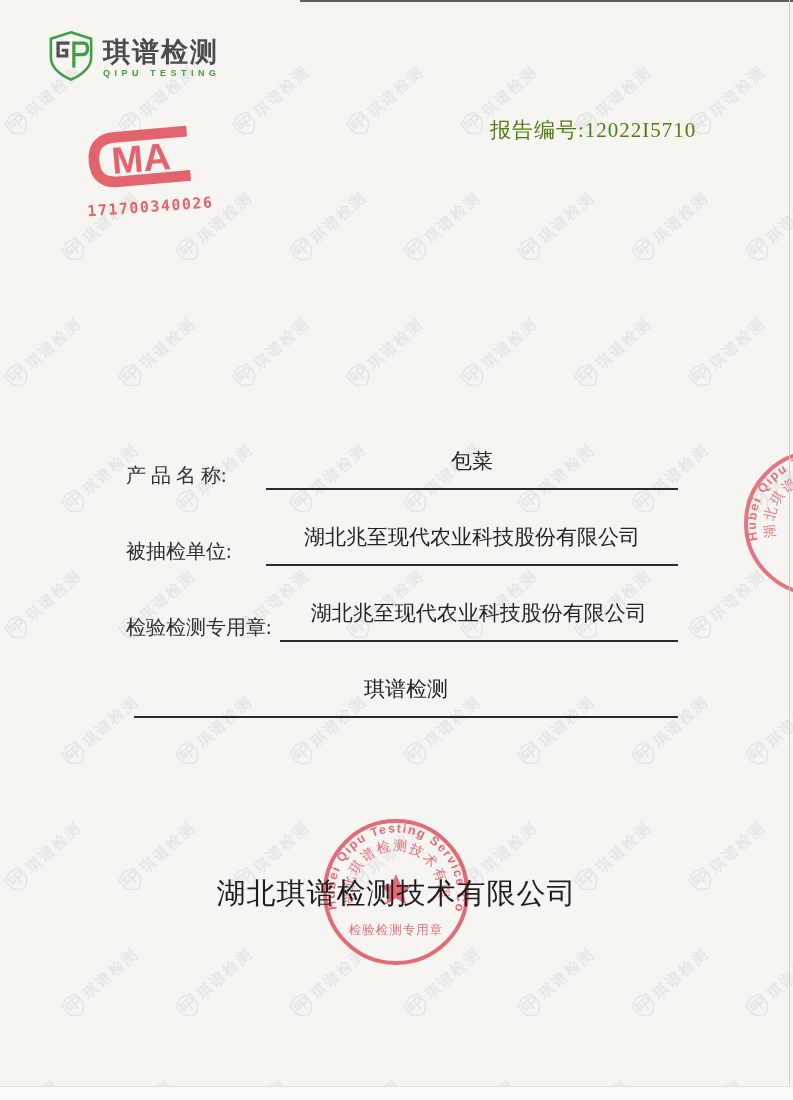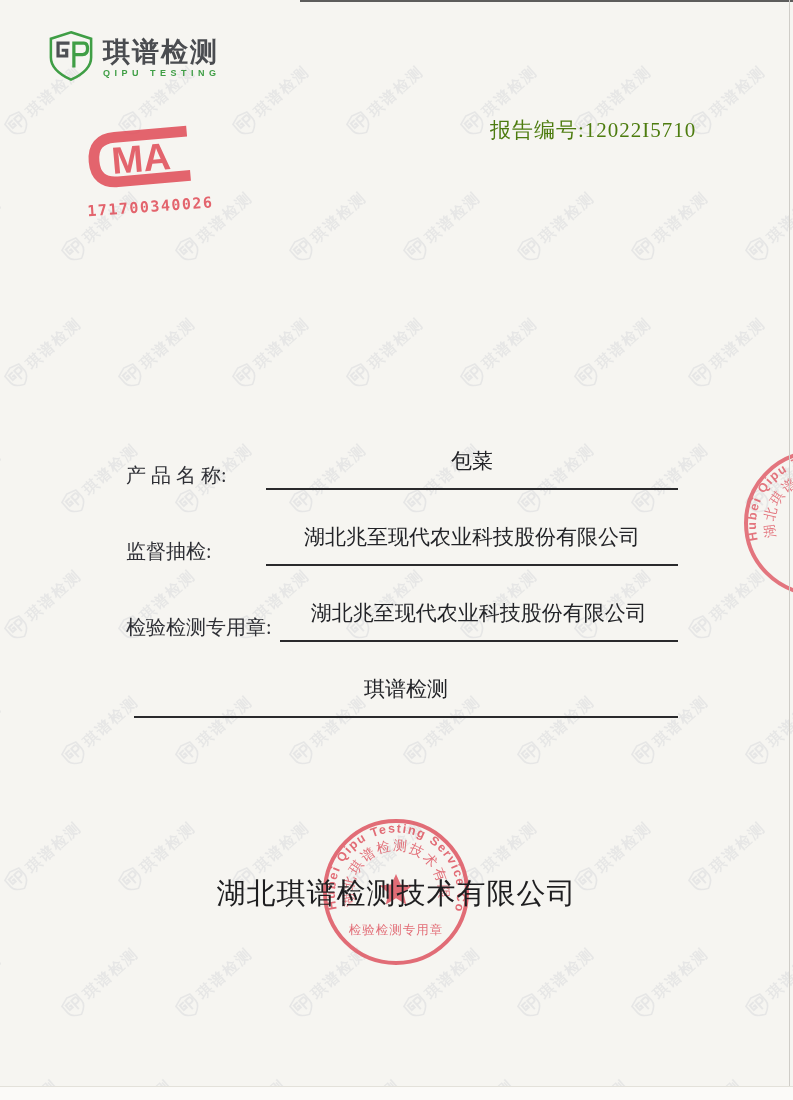--- a/index.html
+++ b/index.html
@@ -631,21 +631,21 @@
 
   <div class="report-no"><span>报告编号:</span><span>12022I5710</span></div>
 
 
   <div class="fields">
     <div class="field-row">
       <div class="field-label">产 品 名 称:</div>
       <div class="field-line"><span>包菜</span></div>
     </div>
     <div class="field-row">
-      <div class="field-label">监督抽检:</div>
+      <div class="field-label">被抽检单位:</div>
       <div class="field-line"><span>湖北兆至现代农业科技股份有限公司</span></div>
     </div>
     <div class="field-row">
       <div class="field-label">检验检测专用章:</div>
       <div class="field-line"><span>湖北兆至现代农业科技股份有限公司</span></div>
     </div>
     <div class="field-row">
       <div class="field-line"><span>琪谱检测</span></div>
     </div>
   </div>

